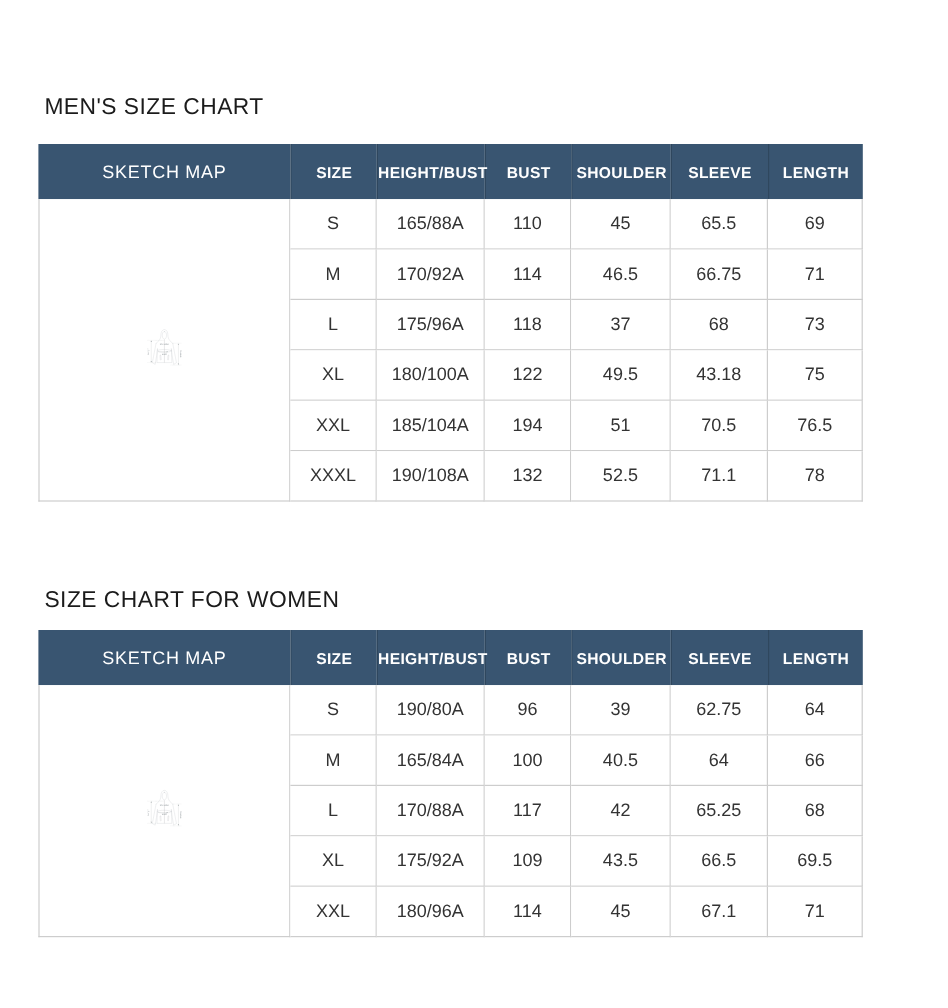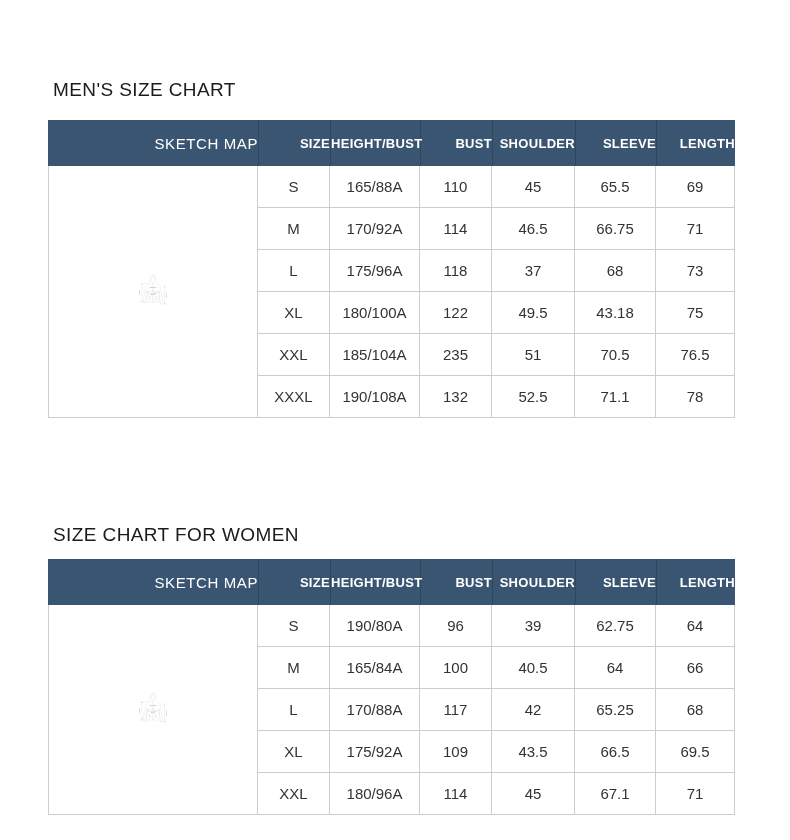--- a/index.html
+++ b/index.html
@@ -3,46 +3,46 @@
 <meta charset="utf-8">
 <style>
   * { box-sizing: border-box; }
   html, body { margin: 0; padding: 0; overflow: hidden; }
   body {
     width: 790px; height: 840px;
     background: #ffffff;
     font-family: "Liberation Sans", sans-serif;
     color: #333;
   }
-  .page { padding-left: 48px; padding-top: 79px; width: 682px; }
+  .page { padding-left: 32px; padding-top: 79px; width: 682px; }
   .chart-title {
     font-size: 19px;
     font-weight: 400;
     letter-spacing: 0.4px;
     color: #1b1b1b;
     margin: 0 0 0 5px;
     line-height: 22px;
   }
-  .title-women { margin-top: 106px; }
+  .title-women { margin-top: 72px; }
   table.size-table {
     border-collapse: separate;
     border-spacing: 0;
     table-layout: fixed;
     width: 687px;
     margin-top: 19px;
   }
   .title-women + table.size-table { margin-top: 13px; }
   th {
     background: #395571;
     color: #ffffff;
     font-weight: 400;
     height: 46px;
     font-size: 13px;
     letter-spacing: 0.3px;
-    text-align: right;
+    text-align: center;
     vertical-align: middle;
     padding: 0;
   }
   th + th { border-left: 1px solid rgba(0,0,0,0.16); font-weight: bold; }
   th.sketch-head { font-size: 15px; letter-spacing: 0.6px; }
   td {
     height: 42px;
     text-align: center;
     vertical-align: middle;
     font-size: 15px;
@@ -181,21 +181,21 @@
         <td>XL</td>
         <td>180/100A</td>
         <td>122</td>
         <td>49.5</td>
         <td>43.18</td>
         <td>75</td>
       </tr>
       <tr>
         <td>XXL</td>
         <td>185/104A</td>
-        <td>235</td>
+        <td>194</td>
         <td>51</td>
         <td>70.5</td>
         <td>76.5</td>
       </tr>
       <tr>
         <td>XXXL</td>
         <td>190/108A</td>
         <td>132</td>
         <td>52.5</td>
         <td>71.1</td>

